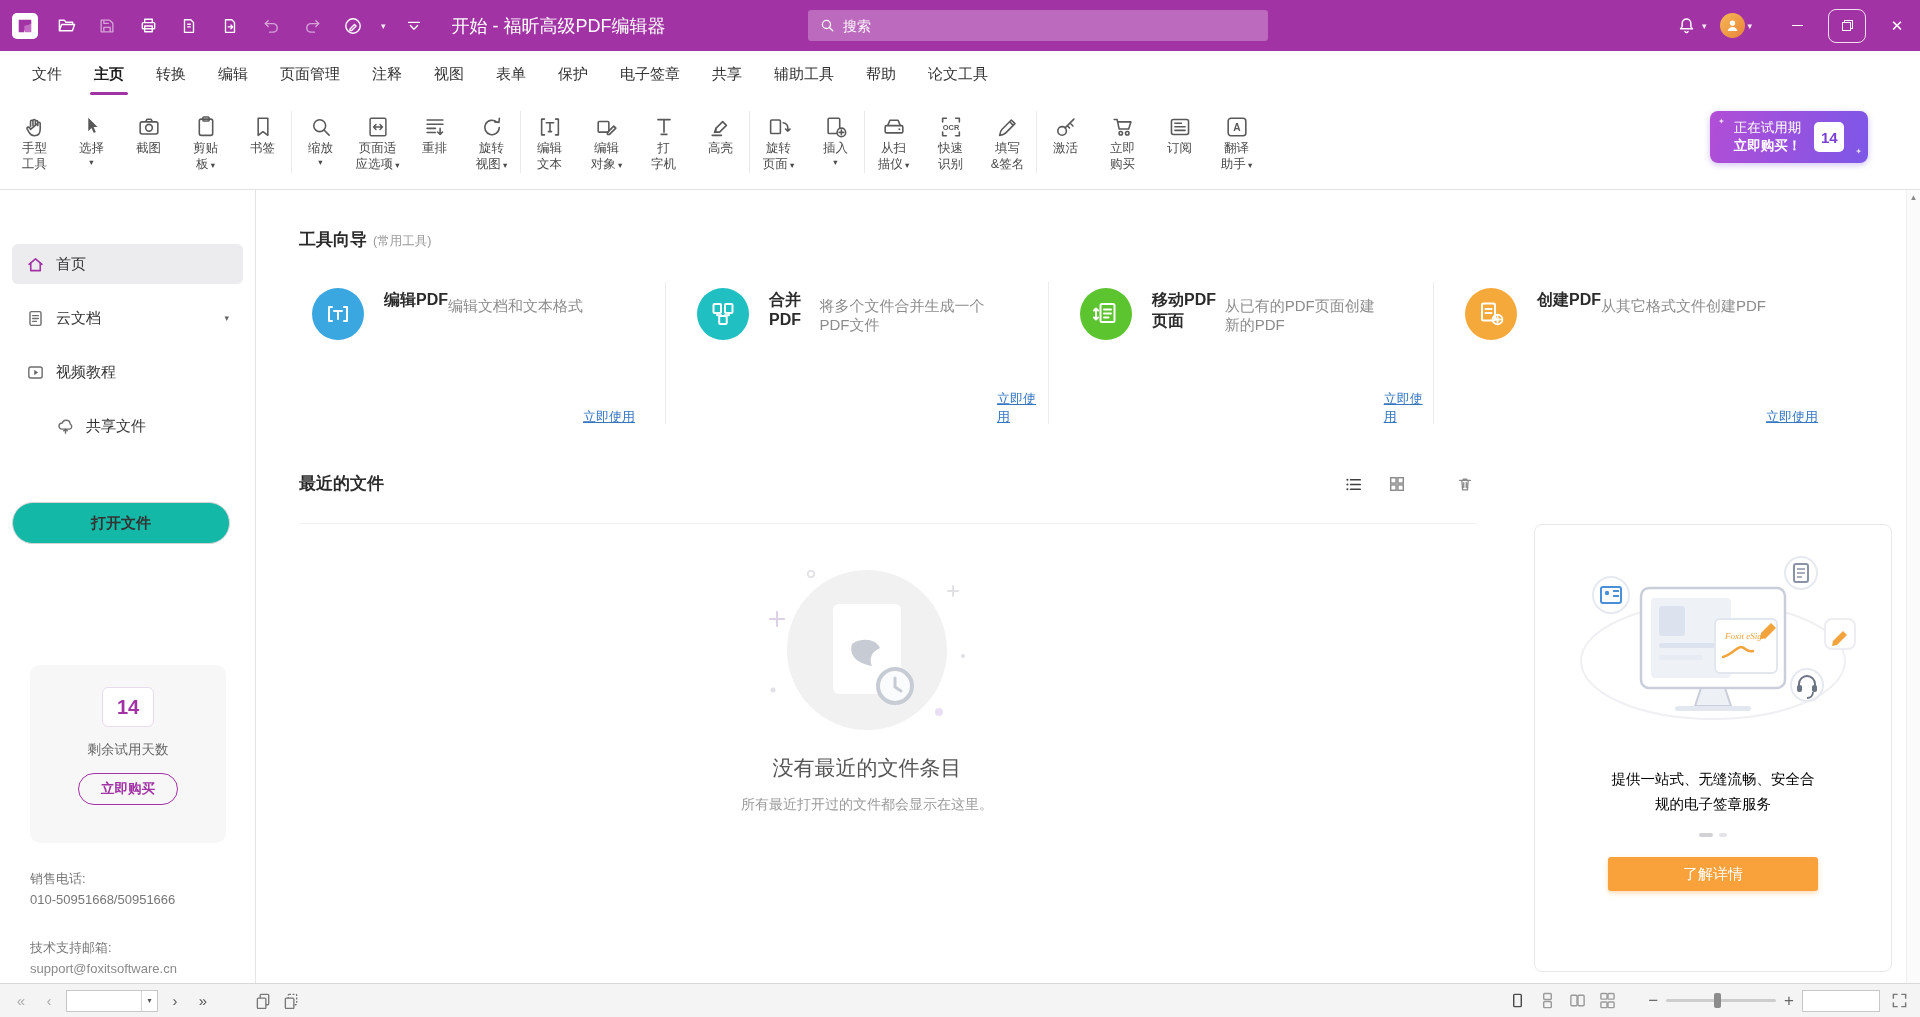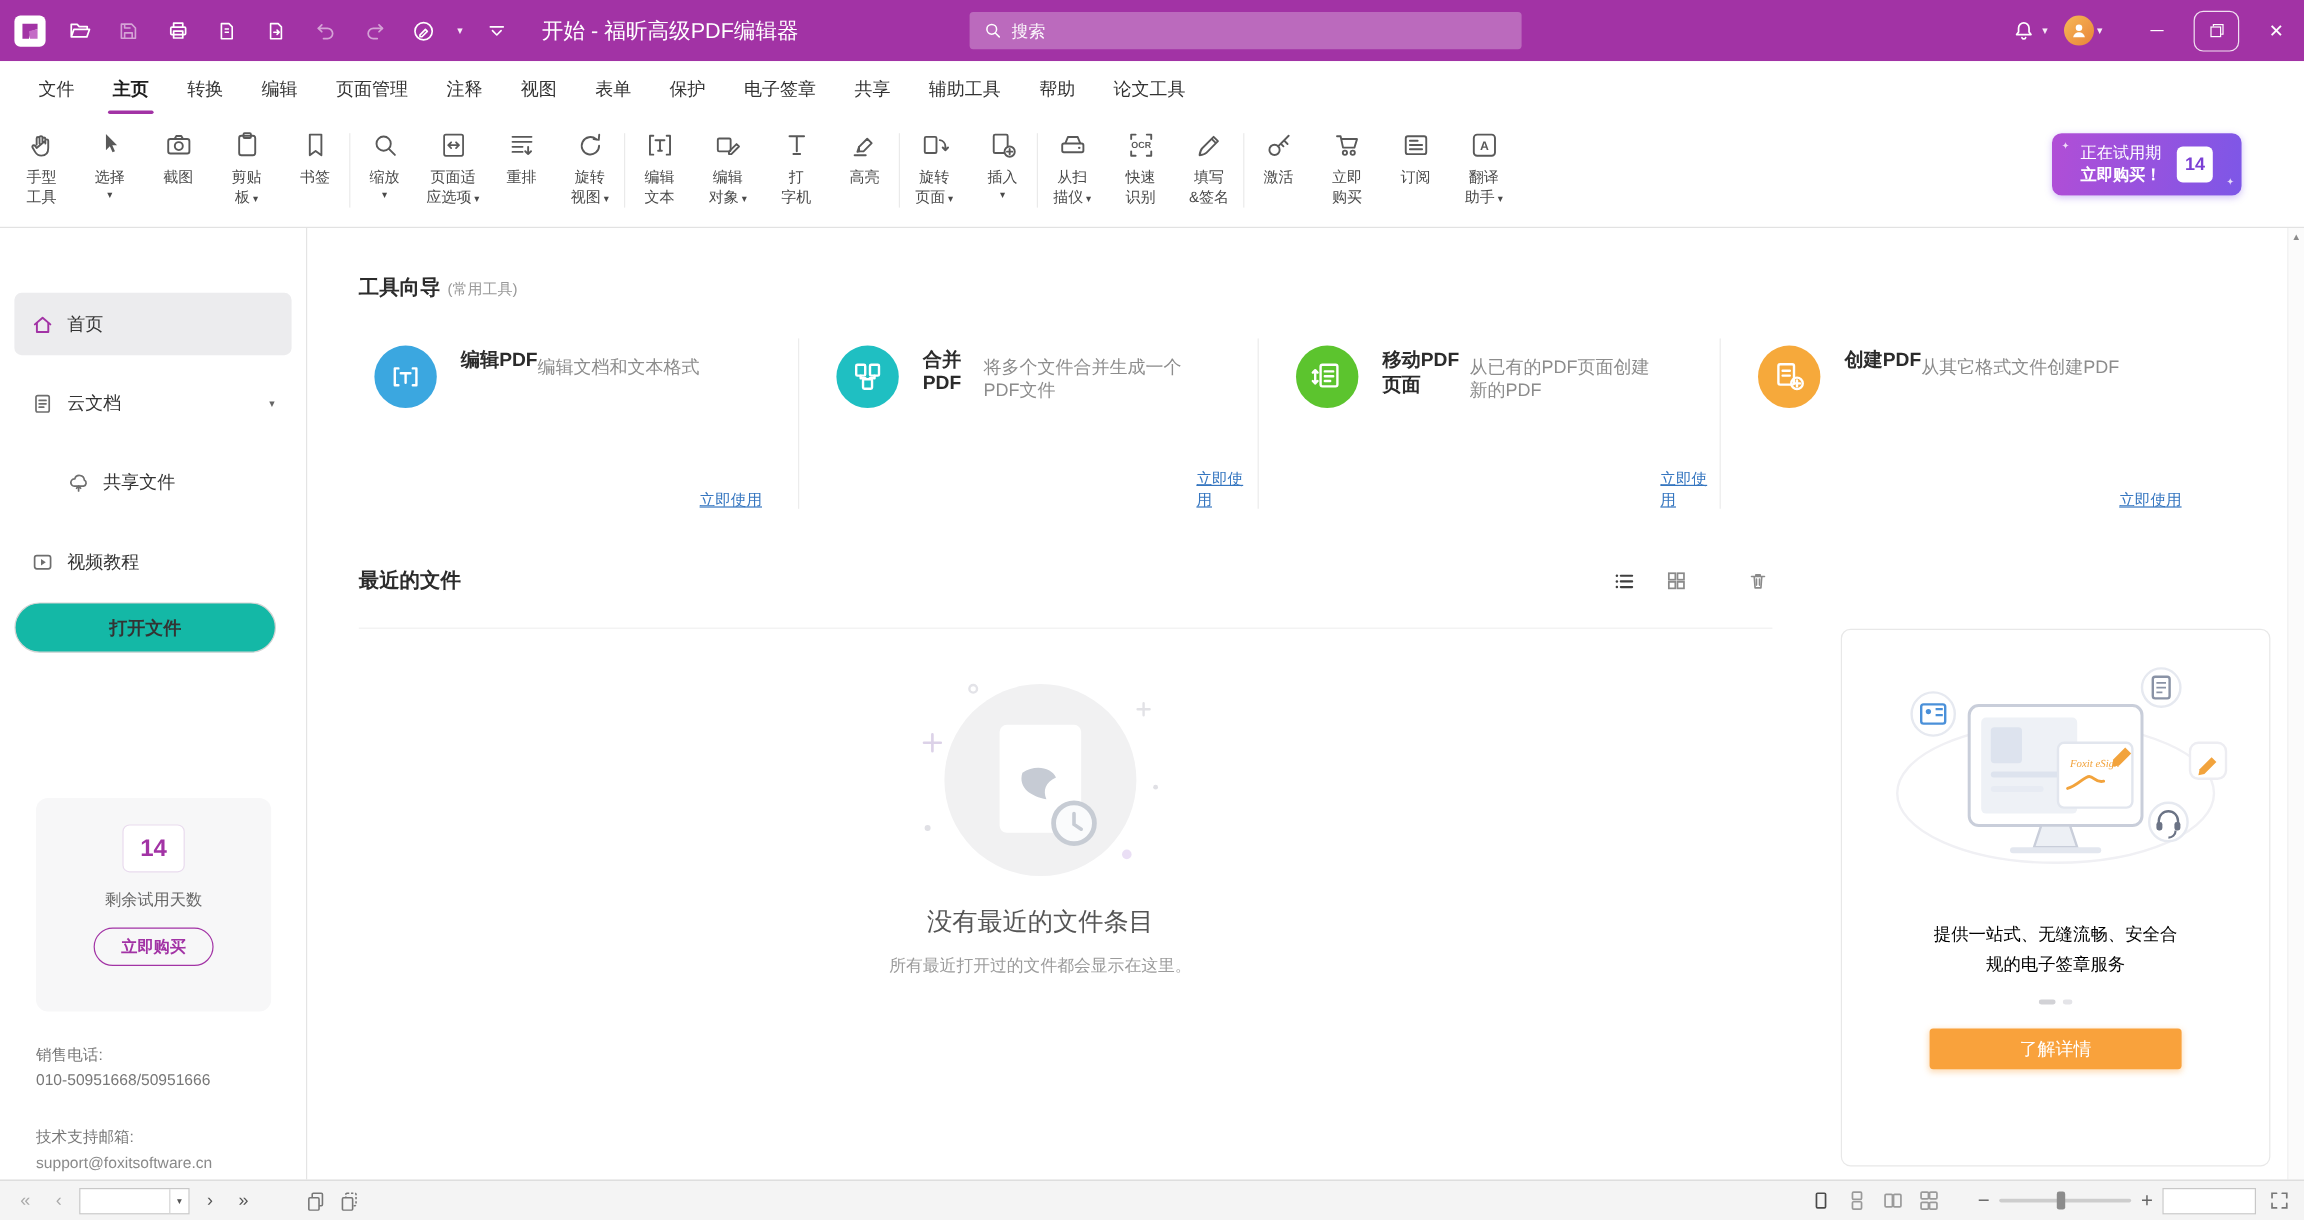--- a/index.html
+++ b/index.html
@@ -36,37 +36,37 @@
     display:flex;align-items:stretch;padding-left:16px}
   .menu-item{position:relative;display:flex;align-items:center;padding:12px 16px;font-size:15px;color:#333;cursor:default}
   .menu-item.active{font-weight:bold;color:#1c1c1c}
   .menu-item.active::after{content:'';position:absolute;left:12px;right:12px;bottom:2px;height:3px;
     background:#A233A5;border-radius:2px}
 
   
   #ribbon{position:absolute;top:97px;left:0;width:1920px;height:93px;background:#fff;
     border-bottom:1px solid #E2E2E2;display:flex;align-items:flex-start;padding-left:6px}
   .ritem{width:57px;height:93px;display:flex;flex-direction:column;align-items:center;padding-top:11px;cursor:default}
-  .ricon{height:32px;display:flex;align-items:flex-start;justify-content:center}
+  .ricon{height:32px;display:flex;align-items:flex-end;justify-content:center}
   .rlabel{font-size:12.5px;line-height:16px;color:#4a4a4a;text-align:center;white-space:nowrap}
   .rcaret{font-size:8.5px;color:#4a4a4a;line-height:12px}
   .rdivider{width:1px;height:62px;background:#EAEAEA;margin-top:14px}
   #trial-badge{position:absolute;right:52px;top:14px;width:158px;height:52px;border-radius:8px;
     background:linear-gradient(100deg,#B14ED6,#7D57E7);display:flex;align-items:center;justify-content:center;
     gap:13px;color:#fff;box-shadow:0 2px 6px rgba(125,87,231,.35)}
   #trial-badge .tb-lines{font-size:13.5px;line-height:18px;text-align:center}
   #trial-badge .tb-lines .b2{font-weight:bold}
   #trial-badge .days-box{width:30px;height:30px;background:#fff;border-radius:5px;color:#7B3FD4;
     font-weight:bold;font-size:15px;display:flex;align-items:center;justify-content:center}
   .sparkle{position:absolute;color:rgba(255,255,255,.8);font-size:8px}
 
   
   #sidebar{position:absolute;left:0;top:190px;width:256px;height:793px;background:#fff;border-right:1px solid #E4E4E4}
   .side-nav{position:absolute;top:54px;left:0;right:0}
-  .side-item{height:52px;margin:0 12px 14px 12px;display:flex;align-items:center;gap:11px;
+  .side-item{height:40px;margin:0 12px 14px 12px;display:flex;align-items:center;gap:11px;
     padding-left:14px;border-radius:6px;font-size:15px;color:#333;cursor:default}
   .side-item.active{background:#ECECEE}
   .side-item.indent{padding-left:44px}
   .side-caret{margin-left:auto;margin-right:14px;font-size:9px;color:#666}
   #open-file-btn{position:absolute;top:312px;left:12px;width:218px;height:42px;border-radius:21px;
     border:1px solid #D4D4D4;background:#14b8a6;font-size:15px;font-weight:bold;color:#333;
     display:flex;align-items:center;justify-content:center;cursor:default}
   #side-trial{position:absolute;top:475px;left:30px;width:196px;height:178px;background:#F7F7F8;
     border-radius:10px;display:flex;flex-direction:column;align-items:center;padding-top:22px}
   #side-trial .days{width:52px;height:40px;background:#fff;border:1px solid #E9DBEE;border-radius:6px;
@@ -526,33 +526,33 @@
       <span>首页</span>
     </div>
     <div class="side-item">
       <svg width="19" height="19" viewBox="0 0 20 20" stroke="#6E6E6E" fill="none" stroke-width="1.5" stroke-linecap="round" stroke-linejoin="round">
           <rect x="4.2" y="2.8" width="11.6" height="14.4" rx="1.5"></rect>
           <path d="M7 7h6M7 10h6M7 13h4"></path>
         </svg>
       <span>云文档</span>
       <span class="side-caret">▾</span>
     </div>
+    <div class="side-item">
+      <svg width="19" height="19" viewBox="0 0 20 20" stroke="#6E6E6E" fill="none" stroke-width="1.5" stroke-linejoin="round">
+          <rect x="3" y="4.2" width="14" height="11.6" rx="2"></rect>
+          <path d="M8.6 7.2l4.2 2.8-4.2 2.8z" fill="#6E6E6E" stroke="none"></path>
+        </svg>
+      <span>视频教程</span>
+    </div>
     <div class="side-item indent">
       <svg width="19" height="19" viewBox="0 0 20 20" stroke="#6E6E6E" fill="none" stroke-width="1.5" stroke-linecap="round" stroke-linejoin="round">
           <path d="M6.2 12.8a3.2 3.2 0 1 1 .4-6.4a4.3 4.3 0 0 1 8.4 1a2.9 2.9 0 0 1-.6 5.4z"></path>
           <path d="M10 17v-4.2m0 0L8.2 14.6M10 12.8l1.8 1.8"></path>
         </svg>
       <span>共享文件</span>
-    </div>
-    <div class="side-item">
-      <svg width="19" height="19" viewBox="0 0 20 20" stroke="#6E6E6E" fill="none" stroke-width="1.5" stroke-linejoin="round">
-          <rect x="3" y="4.2" width="14" height="11.6" rx="2"></rect>
-          <path d="M8.6 7.2l4.2 2.8-4.2 2.8z" fill="#6E6E6E" stroke="none"></path>
-        </svg>
-      <span>视频教程</span>
     </div>
   </div>
 
   <div id="open-file-btn">打开文件</div>
 
   <div id="side-trial">
     <div class="days">14</div>
     <div class="lbl">剩余试用天数</div>
     <div class="buy">立即购买</div>
   </div>

